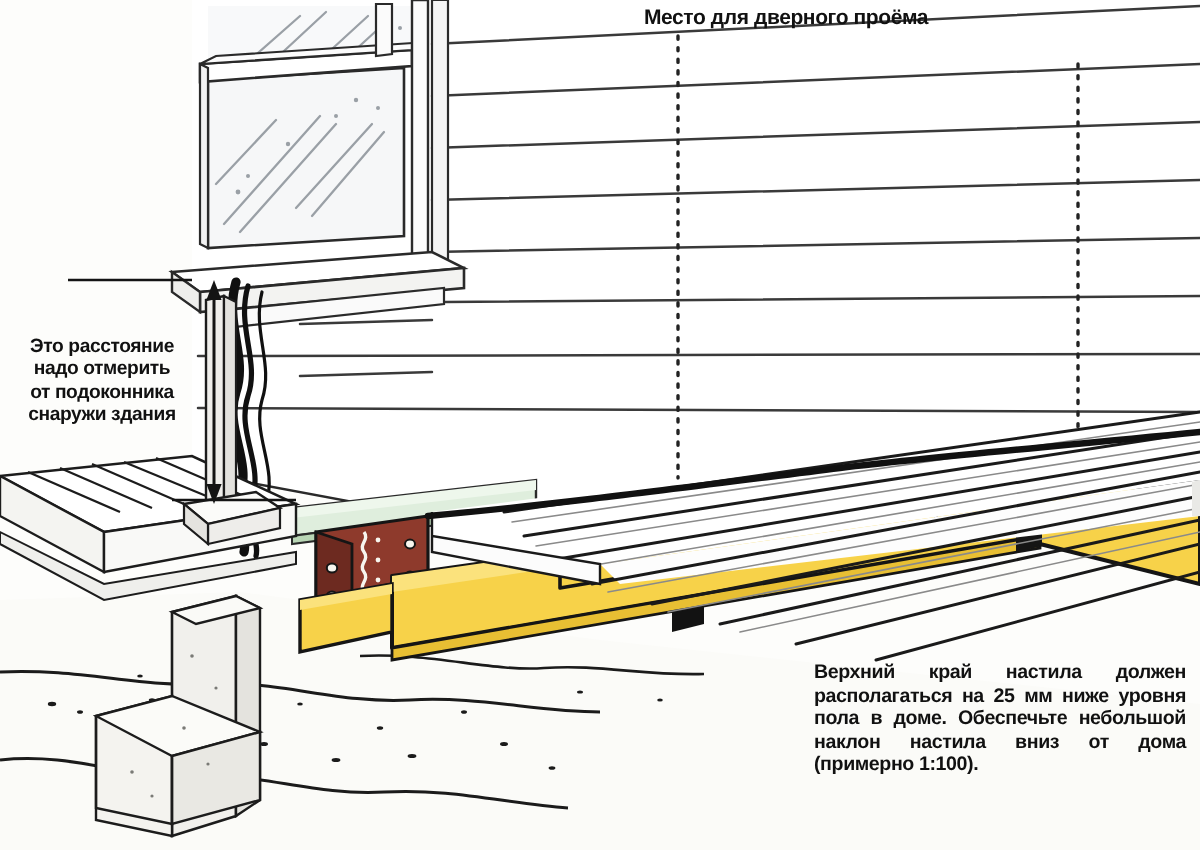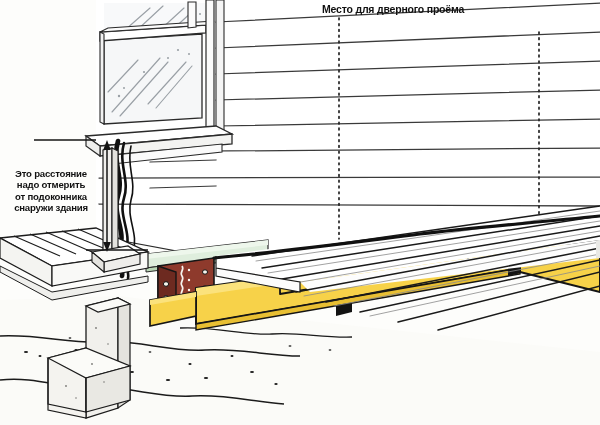--- a/index.html
+++ b/index.html
@@ -336,14 +336,15 @@
     </g>
   </svg>
 
   <div class="callout" id="label-door">Место для дверного проёма</div>
 
   <div class="callout" id="label-left">Это расстояние
 надо  отмерить
 от подоконника
 снаружи здания</div>
 
+  <div class="callout" id="label-right">Верхний край настила должен располагаться на 25 мм ниже уровня пола в доме. Обеспечьте небольшой наклон настила вниз от дома (примерно 1:100).</div>
 
 </div>
 
 </body></html>

